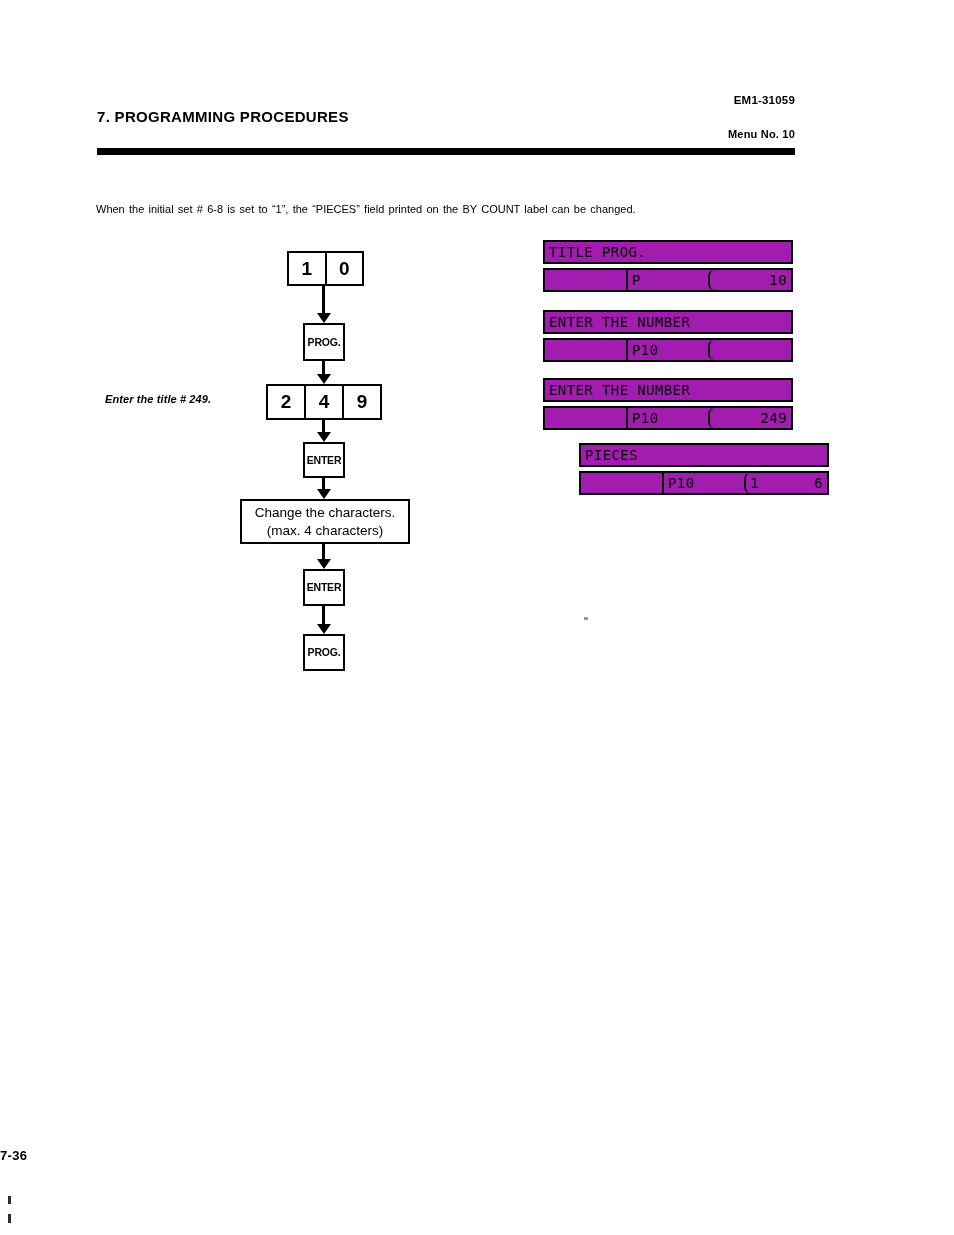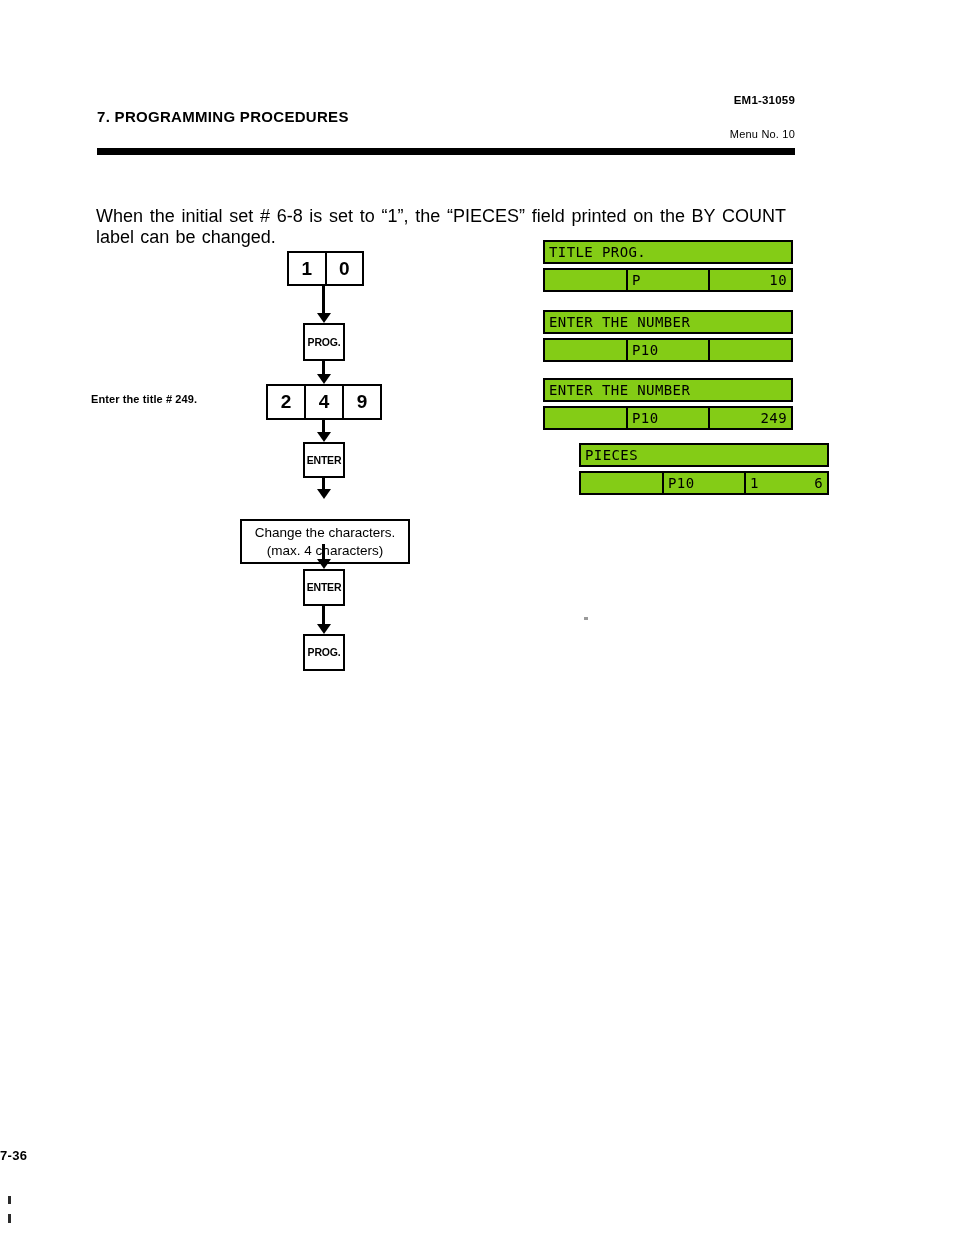--- a/index.html
+++ b/index.html
@@ -39,40 +39,40 @@
     font-size: 11.5px;
     font-weight: bold;
     letter-spacing: 0.2px;
     white-space: nowrap;
   }
   #header-menu-no {
     position: absolute;
     right: 159px;
     top: 128px;
     font-size: 11px;
-    font-weight: normal;
+    font-weight: bold;
     letter-spacing: 0.2px;
     white-space: nowrap;
   }
   #header-rule {
     position: absolute;
     left: 97px;
     top: 148px;
     width: 698px;
     height: 7px;
     background: #000000;
   }
 
   
   #intro-paragraph {
     position: absolute;
     left: 96px;
     top: 188px;
     width: 690px;
-    font-size: 18px;
+    font-size: 11px;
     line-height: 21px;
     text-align: justify;
     word-spacing: 1.2px;
   }
 
   
   #flowchart {
     position: absolute;
     left: 0;
     top: 0;
@@ -107,21 +107,21 @@
     font-weight: bold;
     letter-spacing: -0.2px;
     line-height: 1;
   }
 
   #fc-keys-10 { left: 287px; top: 251px; width: 77px; height: 35px; }
   #fc-prog-1  { left: 303px; top: 323px; width: 42px; height: 38px; }
   #fc-keys-249{ left: 266px; top: 384px; width: 116px; height: 36px; }
   #fc-enter-1 { left: 303px; top: 442px; width: 42px; height: 36px; }
   #fc-change  { left: 240px; top: 499px; width: 170px; height: 45px;
-                 flex-direction: column; margin-top: 20px; }
+                 flex-direction: column; }
   #fc-enter-2 { left: 303px; top: 569px; width: 42px; height: 37px; }
   #fc-prog-2  { left: 303px; top: 634px; width: 42px; height: 37px; }
 
   .change-line {
     font-size: 13.5px;
     line-height: 18px;
     text-align: center;
     white-space: nowrap;
   }
 
@@ -146,63 +146,64 @@
 
   #arrow-1 { top: 286px; height: 28px; }
   #arrow-2 { top: 361px; height: 14px; }
   #arrow-3 { top: 420px; height: 13px; }
   #arrow-4 { top: 478px; height: 12px; }
   #arrow-5 { top: 544px; height: 16px; }
   #arrow-6 { top: 606px; height: 19px; }
 
   #annot-enter-title {
     position: absolute;
-    left: 91px;
+    left: 105px;
     top: 393px;
     font-size: 11px;
     font-weight: bold;
     letter-spacing: 0.1px;
     white-space: nowrap;
+    font-style: italic;
   }
 
   
   #displays {
     position: absolute;
     left: 543px;
     top: 240px;
     width: 250px;
   }
   .lcd-panel {
     position: absolute;
     left: 0;
     width: 250px;
   }
   .lcd-row {
     display: flex;
     border: 2.5px solid #000;
     box-sizing: border-box;
-    background: #84cc16;
+    background: #a21caf;
     height: 24px;
     font-family: "DejaVu Sans Mono", monospace;
     font-size: 14px;
     letter-spacing: 0.4px;
   }
   .lcd-row.top-row { margin-bottom: 4px; }
   .lcd-cell {
     display: flex;
     align-items: center;
     box-sizing: border-box;
     padding: 0 4px;
     overflow: hidden;
     white-space: nowrap;
   }
   .lcd-cell + .lcd-cell { border-left: 2.5px solid #000; }
   .lcd-cell.c1 { width: 81px; }
   .lcd-cell.c2 { width: 82px; }
-  .lcd-cell.c3 { flex: 1 1 auto; justify-content: flex-end; }
+  .lcd-cell.c3 { flex: 1 1 auto; justify-content: flex-end; border-radius: 6px; }
   .lcd-cell.c3.split {
     justify-content: space-between;
   }
   .lcd-cell.full { width: 100%; }
 
   #panel-1 { top: 0px; }
   #panel-2 { top: 70px; }
   #panel-3 { top: 138px; }
   #panel-4 { top: 203px; padding-left: 36px; }
 

